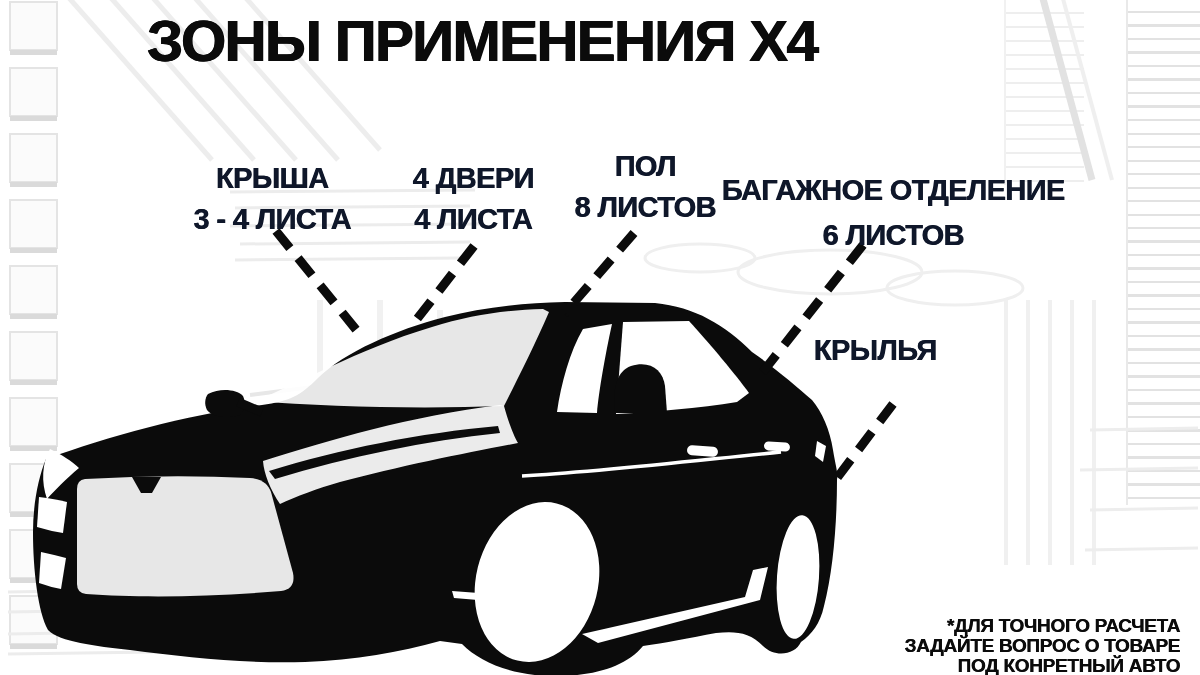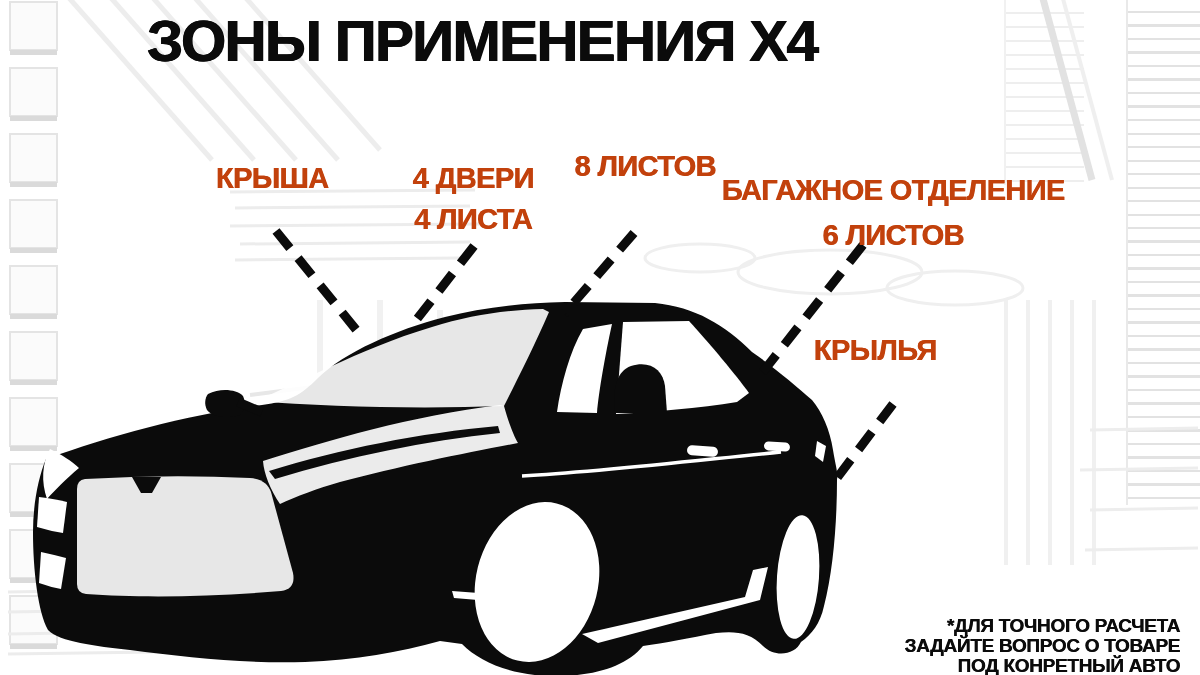--- a/index.html
+++ b/index.html
@@ -30,21 +30,21 @@
   .title{
     position:absolute;left:0;top:10px;width:964px;text-align:center;
     font-size:58px;line-height:62px;font-weight:bold;letter-spacing:-1.5px;
     text-shadow:0.8px 0 currentColor,-0.4px 0 currentColor;
     z-index:5;
   }
 
   
   .callout{
     position:absolute;text-align:center;font-weight:bold;
-    font-size:29px;line-height:41px;letter-spacing:-0.6px;color:#c2410c;
+    font-size:29px;line-height:41px;letter-spacing:-0.6px;color:#0f172a;
     text-shadow:0.6px 0 currentColor;z-index:5;white-space:nowrap;
   }
   .callout-roof   {left:142px;top:158px;width:260px;}
   .callout-doors  {left:373px;top:158px;width:200px;text-align:center;}
   .callout-floor  {left:545px;top:146px;width:200px;}
   .callout-trunk  {left:693px;top:168px;width:400px;line-height:45px;}
   .callout-fenders{left:765px;top:330px;width:220px;}
 
   
   .footnote{
@@ -248,26 +248,28 @@
       <line x1="634" y1="233" x2="564" y2="314"></line>
       <line x1="863" y1="245" x2="758" y2="378"></line>
       <line x1="893" y1="404" x2="837" y2="478"></line>
     </g>
   </svg>
 
   <div class="title">ЗОНЫ ПРИМЕНЕНИЯ Х4</div>
 
   <div class="callout callout-roof">
     <div>КРЫША</div>
+    <div>3 - 4 ЛИСТА</div>
   </div>
   <div class="callout callout-doors">
     <div>4 ДВЕРИ</div>
     <div>4 ЛИСТА</div>
   </div>
   <div class="callout callout-floor">
+    <div>ПОЛ</div>
     <div>8 ЛИСТОВ</div>
   </div>
   <div class="callout callout-trunk">
     <div>БАГАЖНОЕ ОТДЕЛЕНИЕ</div>
     <div>6 ЛИСТОВ</div>
   </div>
   <div class="callout callout-fenders">
     <div>КРЫЛЬЯ</div>
   </div>
 

